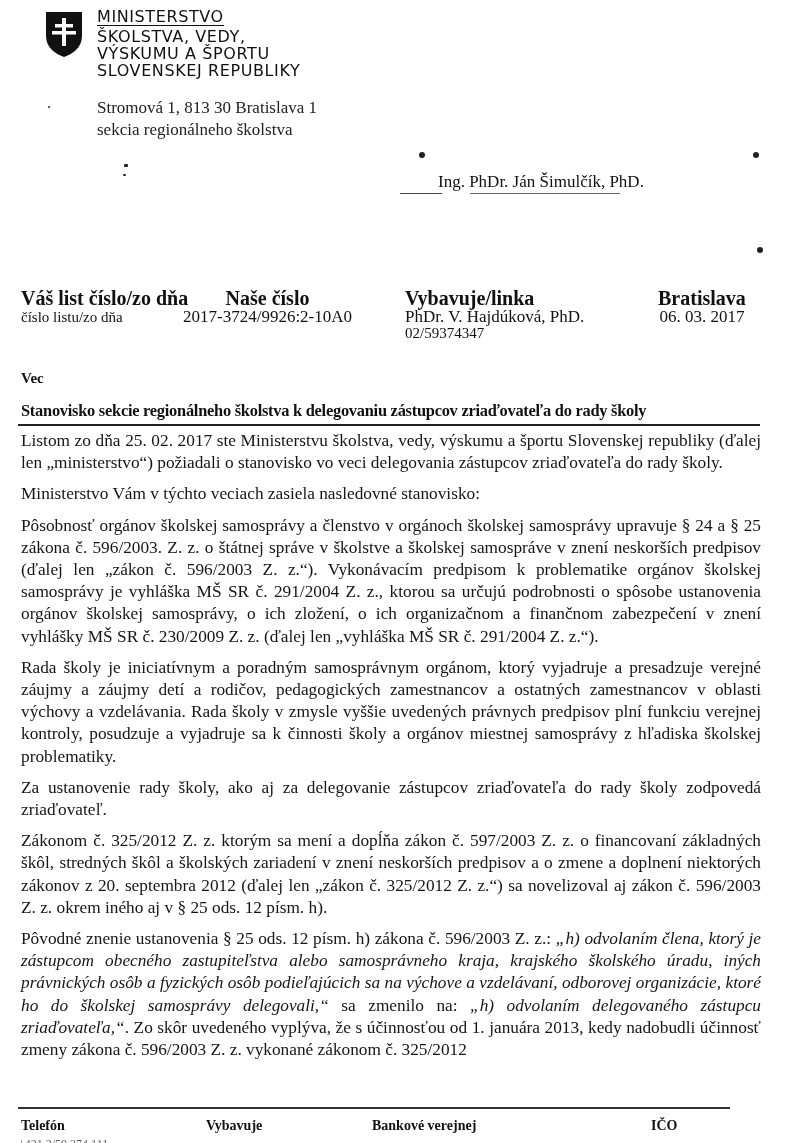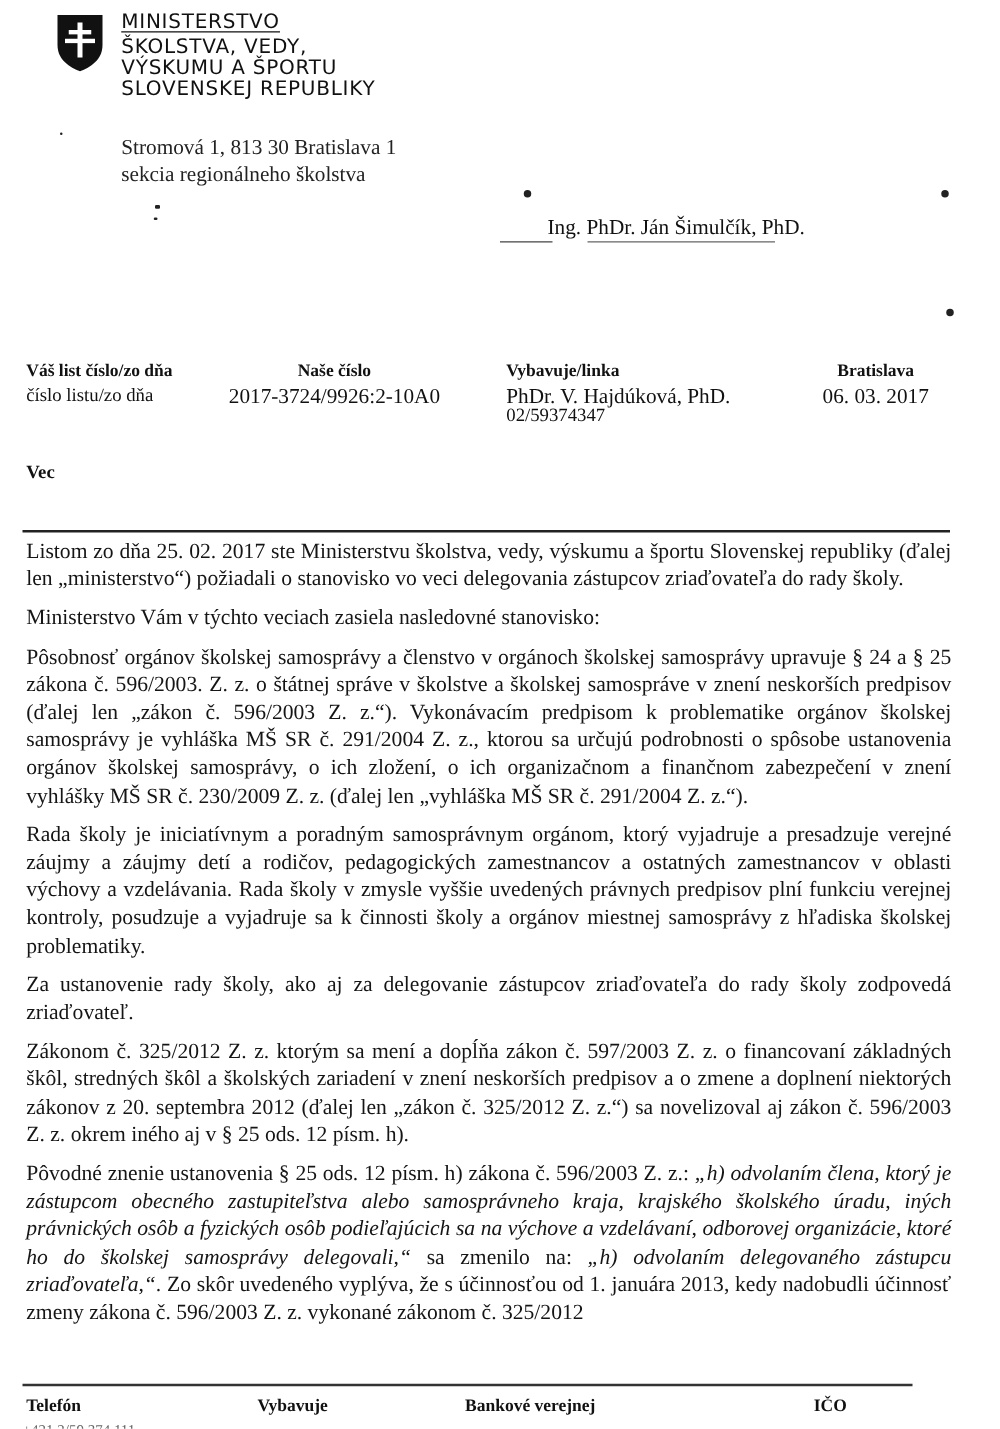--- a/index.html
+++ b/index.html
@@ -42,21 +42,20 @@
       margin-bottom: 2px;
     }
     .ministry div { white-space: nowrap; }
     .address {
       position: absolute;
       left: 97px; top: 97px;
       font-family: "Liberation Serif", serif;
       font-size: 17px;
       line-height: 22px;
       color: #222;
-      margin-top: 10px;
     }
     .speck {
       position: absolute;
       background: #222;
       border-radius: 50%;
     }
     .recipient {
       position: absolute;
       left: 438px; top: 172px;
       font-size: 17px;
@@ -76,21 +75,21 @@
       background: #666;
     }
     
     .ref-col {
       position: absolute;
       top: 289px;
       white-space: nowrap;
     }
     .ref-label {
       font-weight: bold;
-      font-size: 14px;
+      font-size: 20px;
       line-height: 18px;
     }
     .ref-value {
       font-size: 17px;
       line-height: 20px;
     }
     .ref-sub {
       font-size: 15px;
       line-height: 13px;
     }
@@ -209,20 +208,21 @@
     <div class="ref-label">Vybavuje/linka</div>
     <div class="ref-value">PhDr. V. Hajdúková, PhD.</div>
     <div class="ref-sub">02/59374347</div>
   </div>
   <div class="ref-col ref-c4">
     <div class="ref-label">Bratislava</div>
     <div class="ref-value">06. 03. 2017</div>
   </div>
 
   <div class="vec">Vec</div>
+  <div class="subject">Stanovisko sekcie regionálneho školstva k delegovaniu zástupcov zriaďovateľa do rady školy</div>
   <div class="subject-rule"></div>
 
   <div class="body-text">
     <p>Listom zo dňa 25. 02. 2017 ste Ministerstvu školstva, vedy, výskumu a športu Slovenskej republiky (ďalej len „ministerstvo“) požiadali o stanovisko vo veci delegovania zástupcov zriaďovateľa do rady školy.</p>
     <p>Ministerstvo Vám v týchto veciach zasiela nasledovné stanovisko:</p>
     <p>Pôsobnosť orgánov školskej samosprávy a členstvo v orgánoch školskej samosprávy upravuje § 24 a § 25 zákona č. 596/2003. Z. z. o štátnej správe v školstve a školskej samospráve v znení neskorších predpisov (ďalej len „zákon č. 596/2003 Z. z.“). Vykonávacím predpisom k problematike orgánov školskej samosprávy je vyhláška MŠ SR č. 291/2004 Z. z., ktorou sa určujú podrobnosti o spôsobe ustanovenia orgánov školskej samosprávy, o ich zložení, o ich organizačnom a finančnom zabezpečení v znení vyhlášky MŠ SR č. 230/2009 Z. z. (ďalej len „vyhláška MŠ SR č. 291/2004 Z. z.“).</p>
     <p>Rada školy je iniciatívnym a poradným samosprávnym orgánom, ktorý vyjadruje a presadzuje verejné záujmy a záujmy detí a rodičov, pedagogických zamestnancov a ostatných zamestnancov v oblasti výchovy a vzdelávania. Rada školy v zmysle vyššie uvedených právnych predpisov plní funkciu verejnej kontroly, posudzuje a vyjadruje sa k činnosti školy a orgánov miestnej samosprávy z hľadiska školskej problematiky.</p>
     <p>Za ustanovenie rady školy, ako aj za delegovanie zástupcov zriaďovateľa do rady školy zodpovedá zriaďovateľ.</p>
     <p>Zákonom č. 325/2012 Z. z. ktorým sa mení a dopĺňa zákon č. 597/2003 Z. z. o financovaní základných škôl, stredných škôl a školských zariadení v znení neskorších predpisov a o zmene a doplnení niektorých zákonov z 20. septembra 2012 (ďalej len „zákon č. 325/2012 Z. z.“) sa novelizoval aj zákon č. 596/2003 Z. z. okrem iného aj v § 25 ods. 12 písm. h).</p>
     <p><span>Pôvodné znenie ustanovenia § 25 ods. 12 písm. h) zákona č. 596/2003 Z. z.: </span><em>„h) odvolaním člena, ktorý je zástupcom obecného zastupiteľstva alebo samosprávneho kraja, krajského školského úradu, iných právnických osôb a fyzických osôb podieľajúcich sa na výchove a vzdelávaní, odborovej organizácie, ktoré ho do školskej samosprávy delegovali,“</em><span> sa zmenilo na: </span><em>„h) odvolaním delegovaného zástupcu zriaďovateľa,“</em><span>. Zo skôr uvedeného vyplýva, že s účinnosťou od 1. januára 2013, kedy nadobudli účinnosť zmeny zákona č. 596/2003 Z. z. vykonané zákonom č. 325/2012</span></p>

